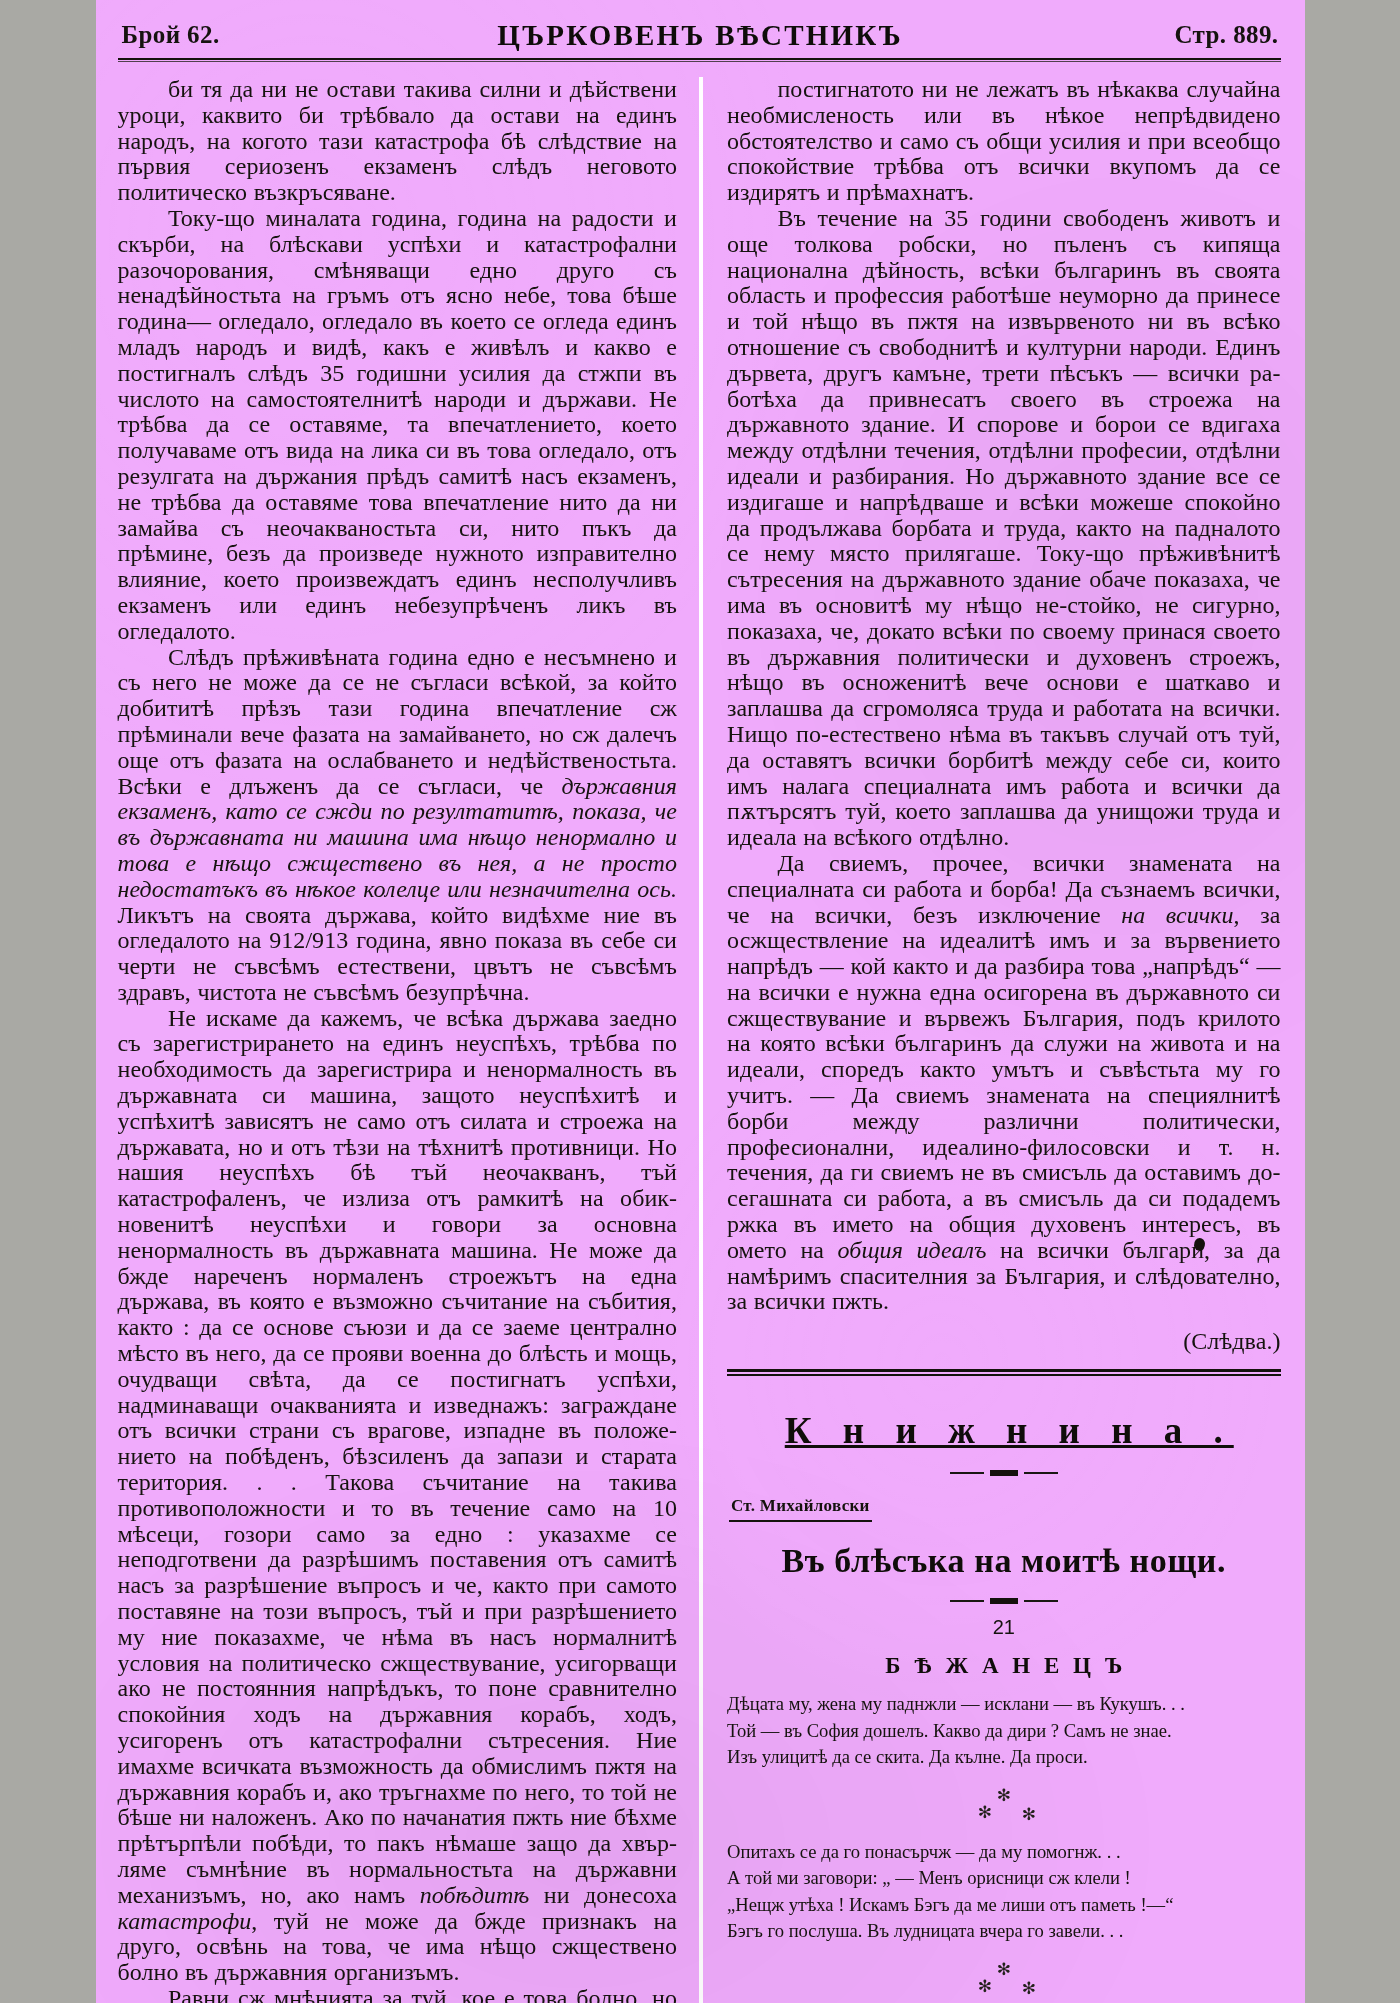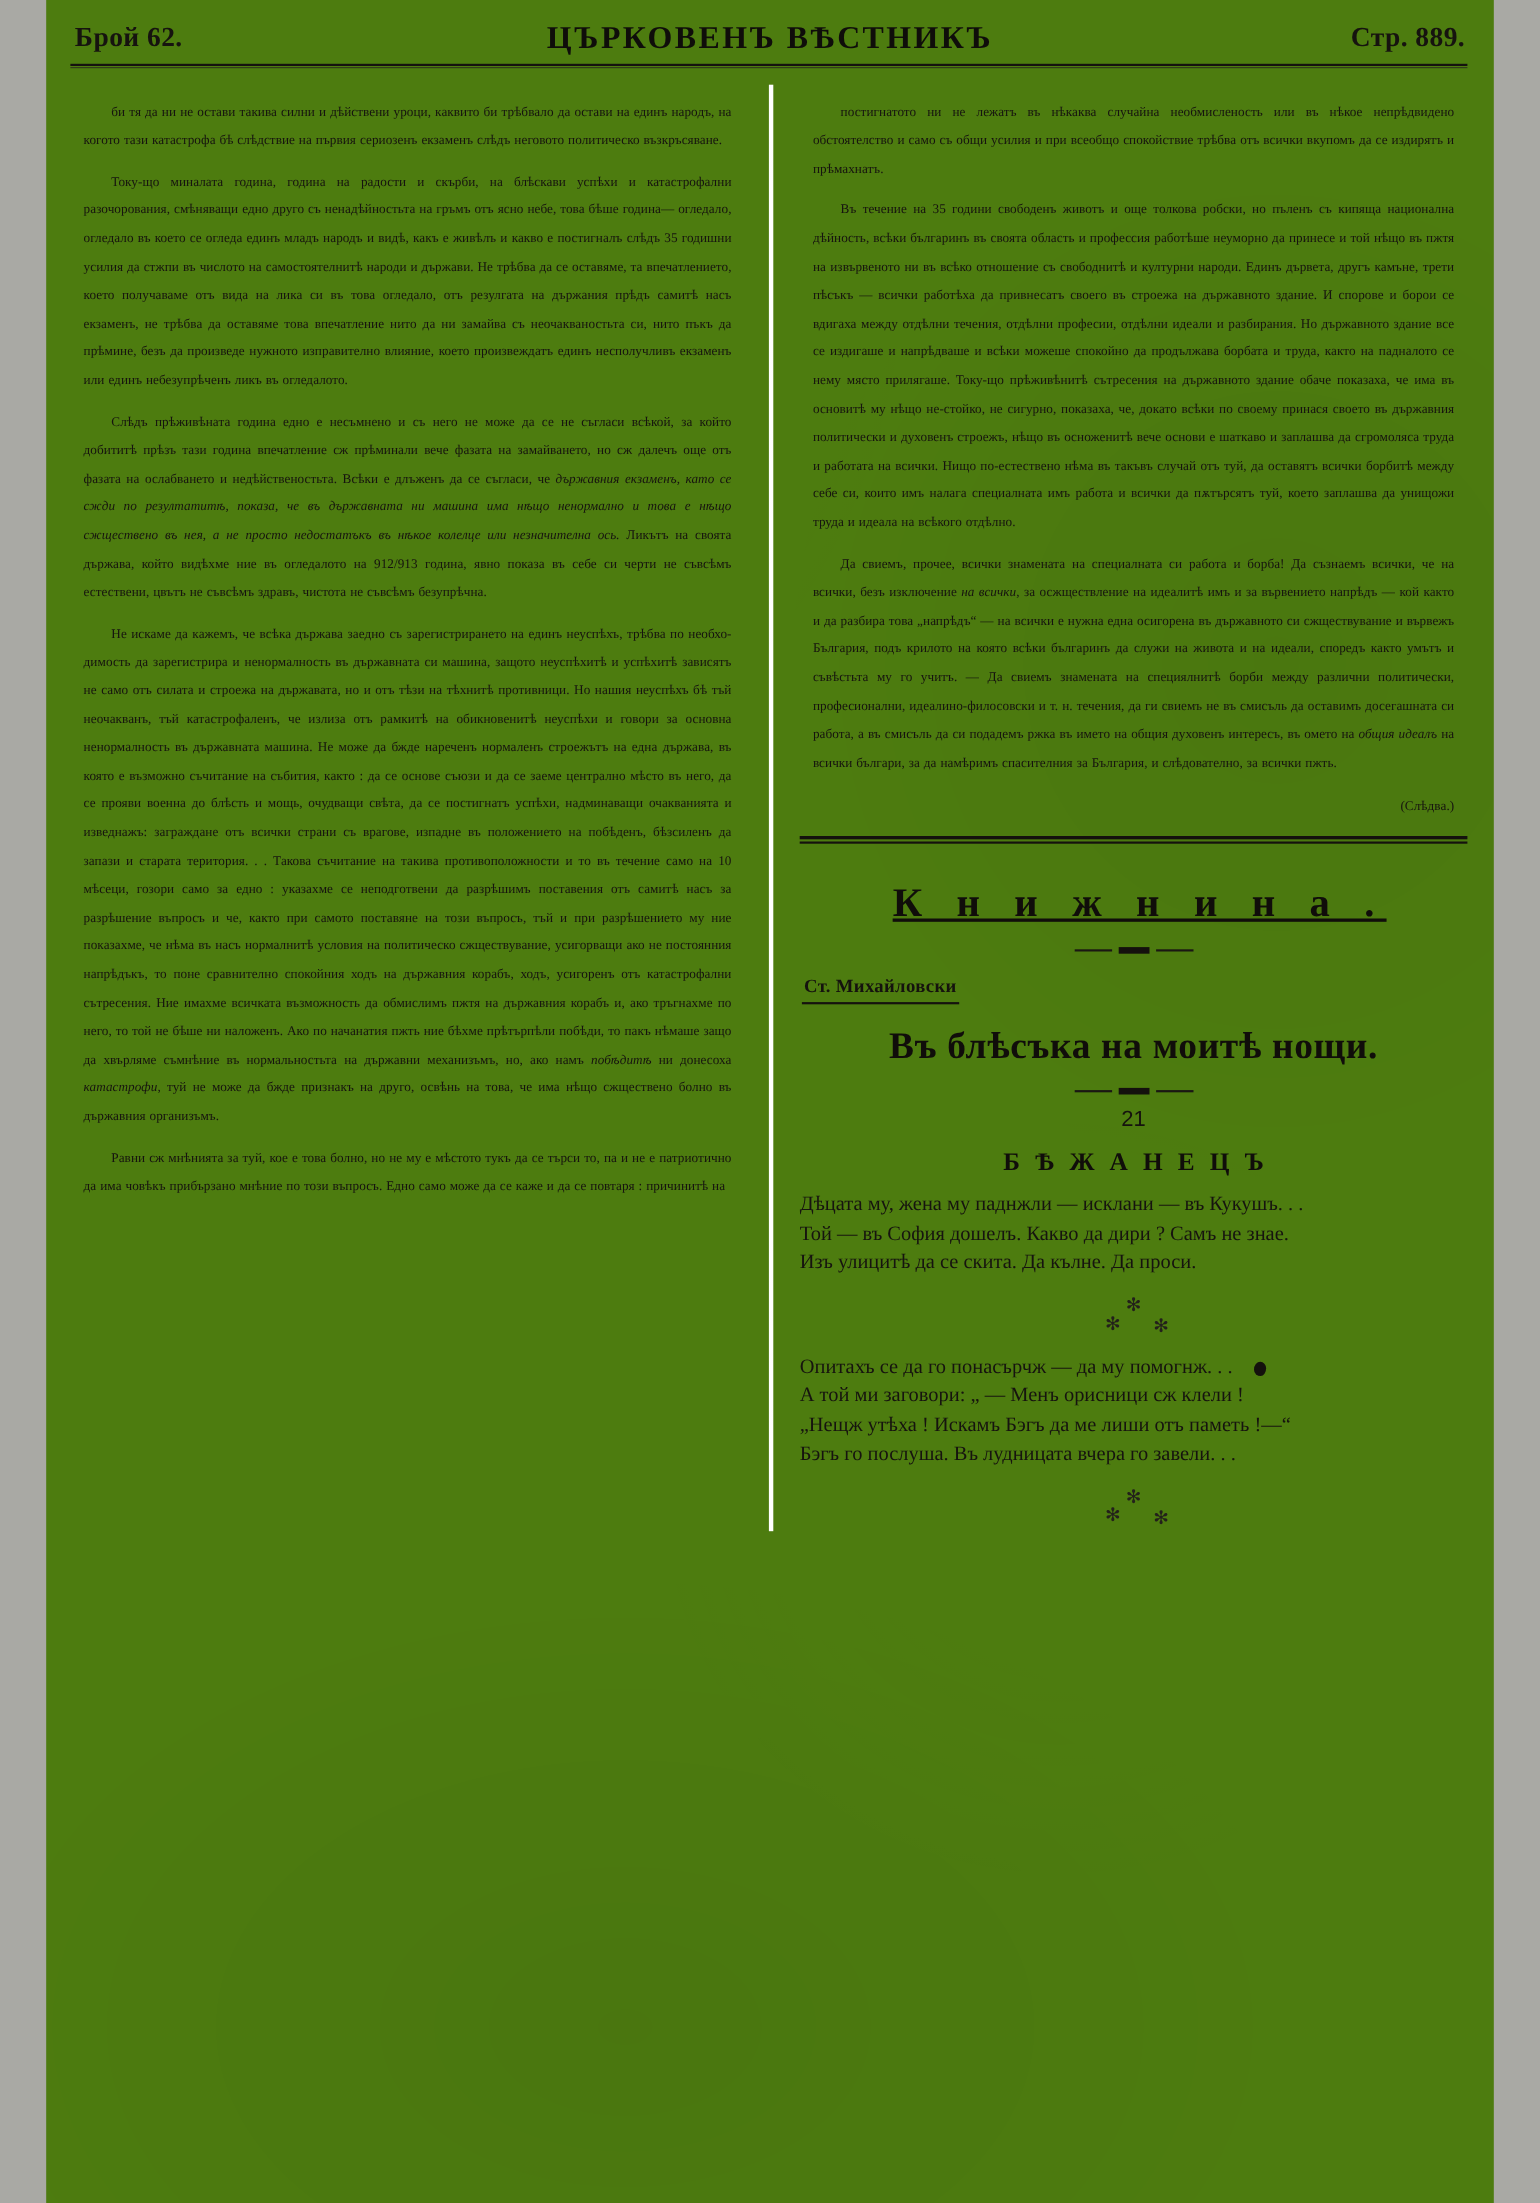--- a/index.html
+++ b/index.html
@@ -5,24 +5,24 @@
   html, body {
     margin: 0;
     padding: 0;
     background: #a9a9a4;
   }
   body {
     font-family: "Liberation Serif", "DejaVu Serif", serif;
   }
   #page {
     position: relative;
-    width: 1316px;
+    width: 1209px;
     height: 2003px;
     margin: 0 auto;
-    background: #4d7c0f;
+    background: #f0abfc;
     overflow: hidden;
     box-sizing: border-box;
   }
   
   #page::before {
     content: "";
     position: absolute;
     inset: 0;
     pointer-events: none;
     background:
@@ -95,23 +95,23 @@
     box-sizing: border-box;
   }
   .col {
     width: 50%;
     box-sizing: border-box;
   }
   .col-left  { padding-right: 22px; }
   .col-right { padding-left: 24px; border-left: 4px solid #ffffff; }
 
   p.bodytext {
-    margin: 12px;
+    margin: 0;
     font-family: "Liberation Serif", "DejaVu Serif", serif;
-    font-size: 12px;
+    font-size: 24px;
     line-height: 25.8px;
     text-align: justify;
     text-indent: 2.1em;
     color: #16130f;
     letter-spacing: .05px;
     word-spacing: .5px;
     -webkit-font-smoothing: none;
   }
   p.bodytext i, p.bodytext em { font-style: italic; }
 

